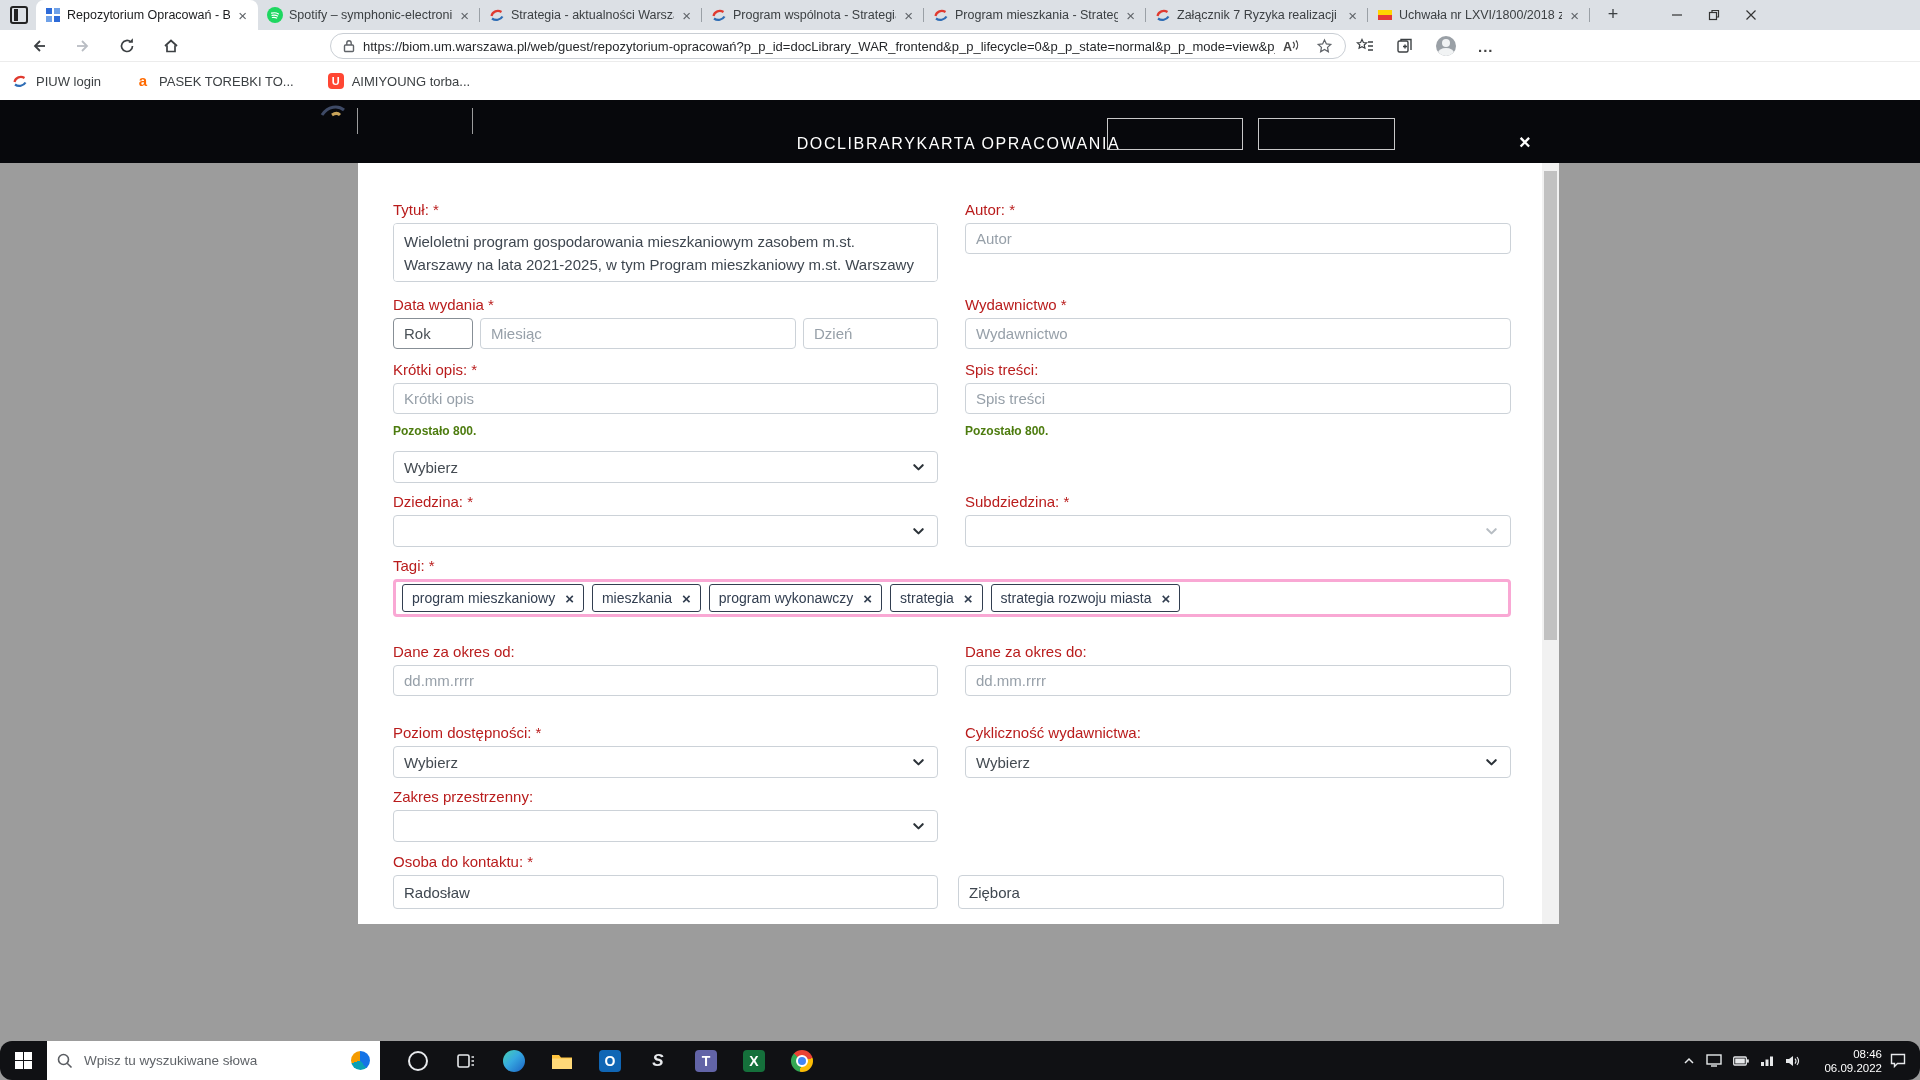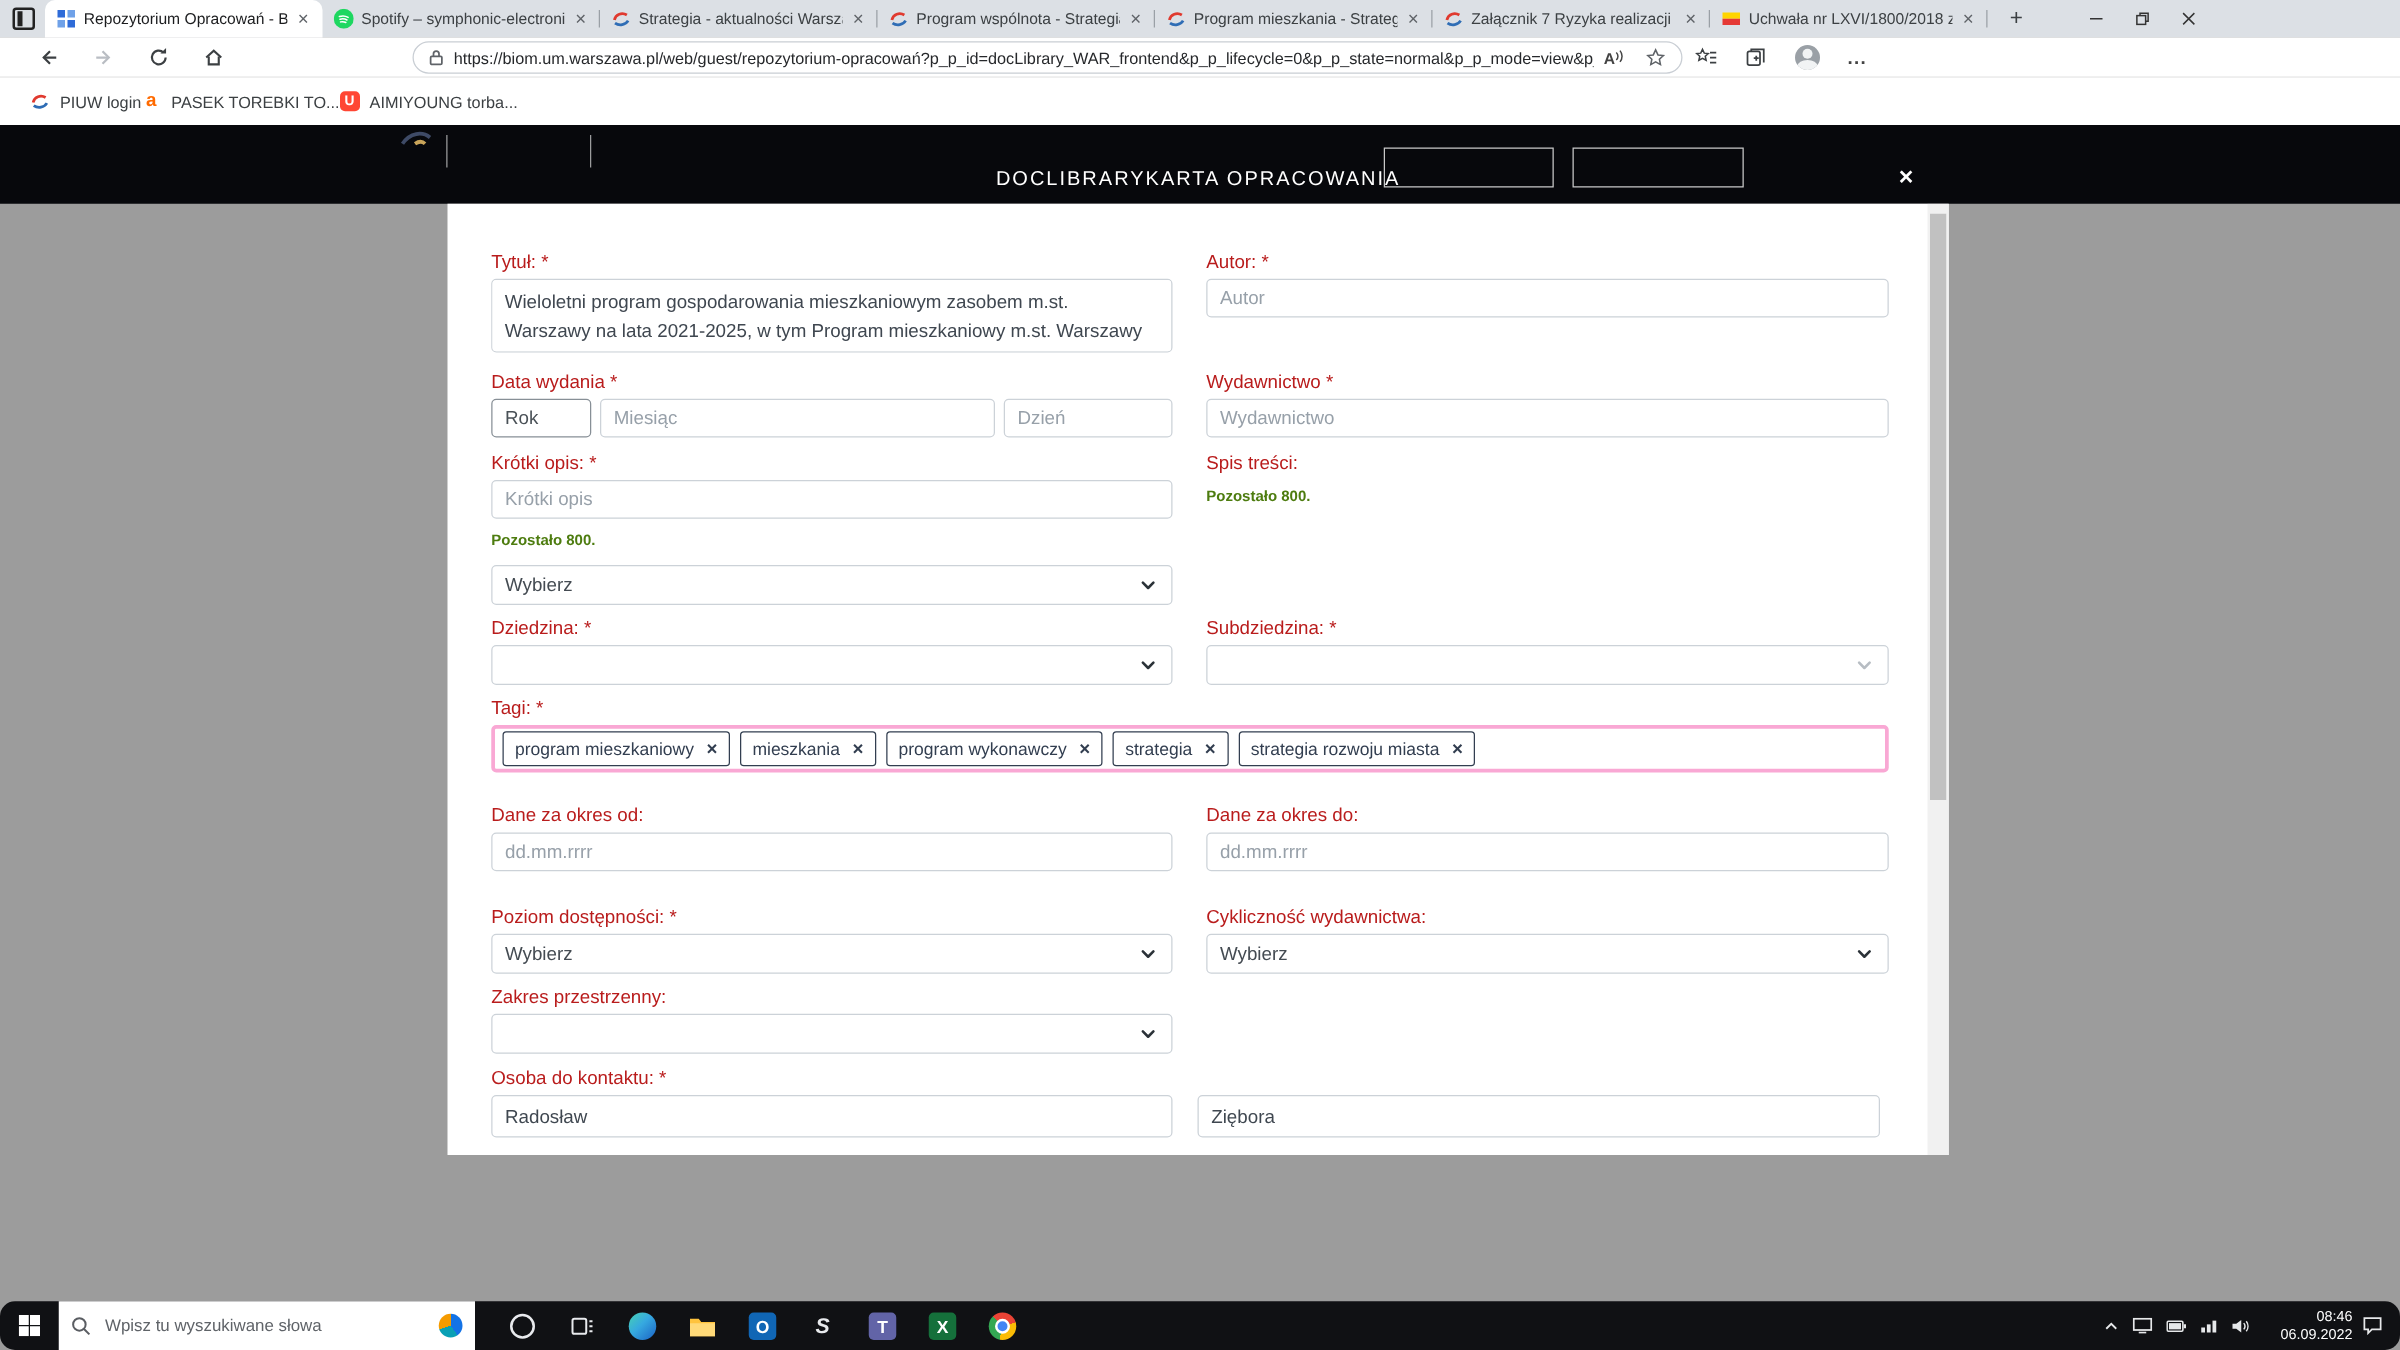--- a/index.html
+++ b/index.html
@@ -26,21 +26,21 @@
   .urlpill{position:absolute;left:330px;top:3px;width:1016px;height:26px;border:1px solid #c9ced4;border-radius:14px;background:#fff;display:flex;align-items:center;box-sizing:border-box;padding:0 12px;gap:8px;}
   .url{flex:1;font-size:13px;color:#26282b;white-space:nowrap;overflow:hidden;}
   .pill-ic{display:flex;align-items:center;gap:16px;}
   .readaloud{font-size:12.5px;color:#444;font-weight:bold;}
   .tb-right{position:absolute;left:1356px;top:3px;height:26px;display:flex;gap:22px;align-items:center;}
   .avatar{width:20px;height:20px;border-radius:50%;background:#9aa0a6;position:relative;overflow:hidden;}
   .avatar::before{content:"";position:absolute;left:6px;top:3px;width:8px;height:8px;border-radius:50%;background:#f1f3f4;}
   .avatar::after{content:"";position:absolute;left:2px;top:12px;width:16px;height:10px;border-radius:50%;background:#f1f3f4;}
   .dots{font-size:15px;color:#444;letter-spacing:1px;font-weight:bold;}
 
-  .bookmarks{position:absolute;top:62px;left:0;width:1920px;height:38px;background:#fff;display:flex;align-items:center;padding-left:24px;box-sizing:border-box;}
+  .bookmarks{position:absolute;top:62px;left:0;width:1920px;height:38px;background:#fff;display:flex;align-items:center;padding-left:12px;gap:34px;box-sizing:border-box;}
   .bm{display:flex;align-items:center;gap:8px;font-size:13px;color:#3c4043;}
   .bm-a{width:16px;height:16px;font-weight:bold;color:#ff6a00;font-size:15px;line-height:16px;text-align:center;}
   .bm-u{width:16px;height:16px;border-radius:4px;background:#ff4633;color:#fff;font-size:11px;font-weight:bold;text-align:center;line-height:16px;}
 
   
   .page{position:absolute;top:100px;left:0;width:1920px;height:941px;background:#9c9c9c;}
   .navbar{position:absolute;top:0;left:0;width:1920px;height:63px;background:#07080c;}
   .nav-div{position:absolute;top:8px;width:1px;height:26px;background:rgba(255,255,255,.6);}
   .outline-btn{position:absolute;top:18px;height:32px;border:1px solid rgba(255,255,255,.78);background:transparent;box-sizing:border-box;}
   .modal-title{position:absolute;left:358px;width:1201px;top:35px;text-align:center;color:#fff;font-size:16px;letter-spacing:1.6px;font-weight:400;}
@@ -292,20 +292,21 @@
         </div>
 
         <div class="frow mt12">
           <div>
             <div class="lbl">Krótki opis: *</div>
             <input class="inp" placeholder="Krótki opis" style="">
             <div class="counter">Pozostało 800.</div>
           </div>
           <div>
             <div class="lbl">Spis treści:</div>
+            <input class="inp" placeholder="Spis treści" style="">
             <div class="counter">Pozostało 800.</div>
           </div>
         </div>
 
         <div class="frow mt13">
           <div>
             <div class="sel">
               <span>Wybierz</span>
               <svg width="15" height="15" viewBox="0 0 16 16">
                   <path d="M3.5 5.5 8 10l4.5-4.5" fill="none" stroke="#2b3238" stroke-width="2.2" stroke-linecap="round" stroke-linejoin="round"></path>

